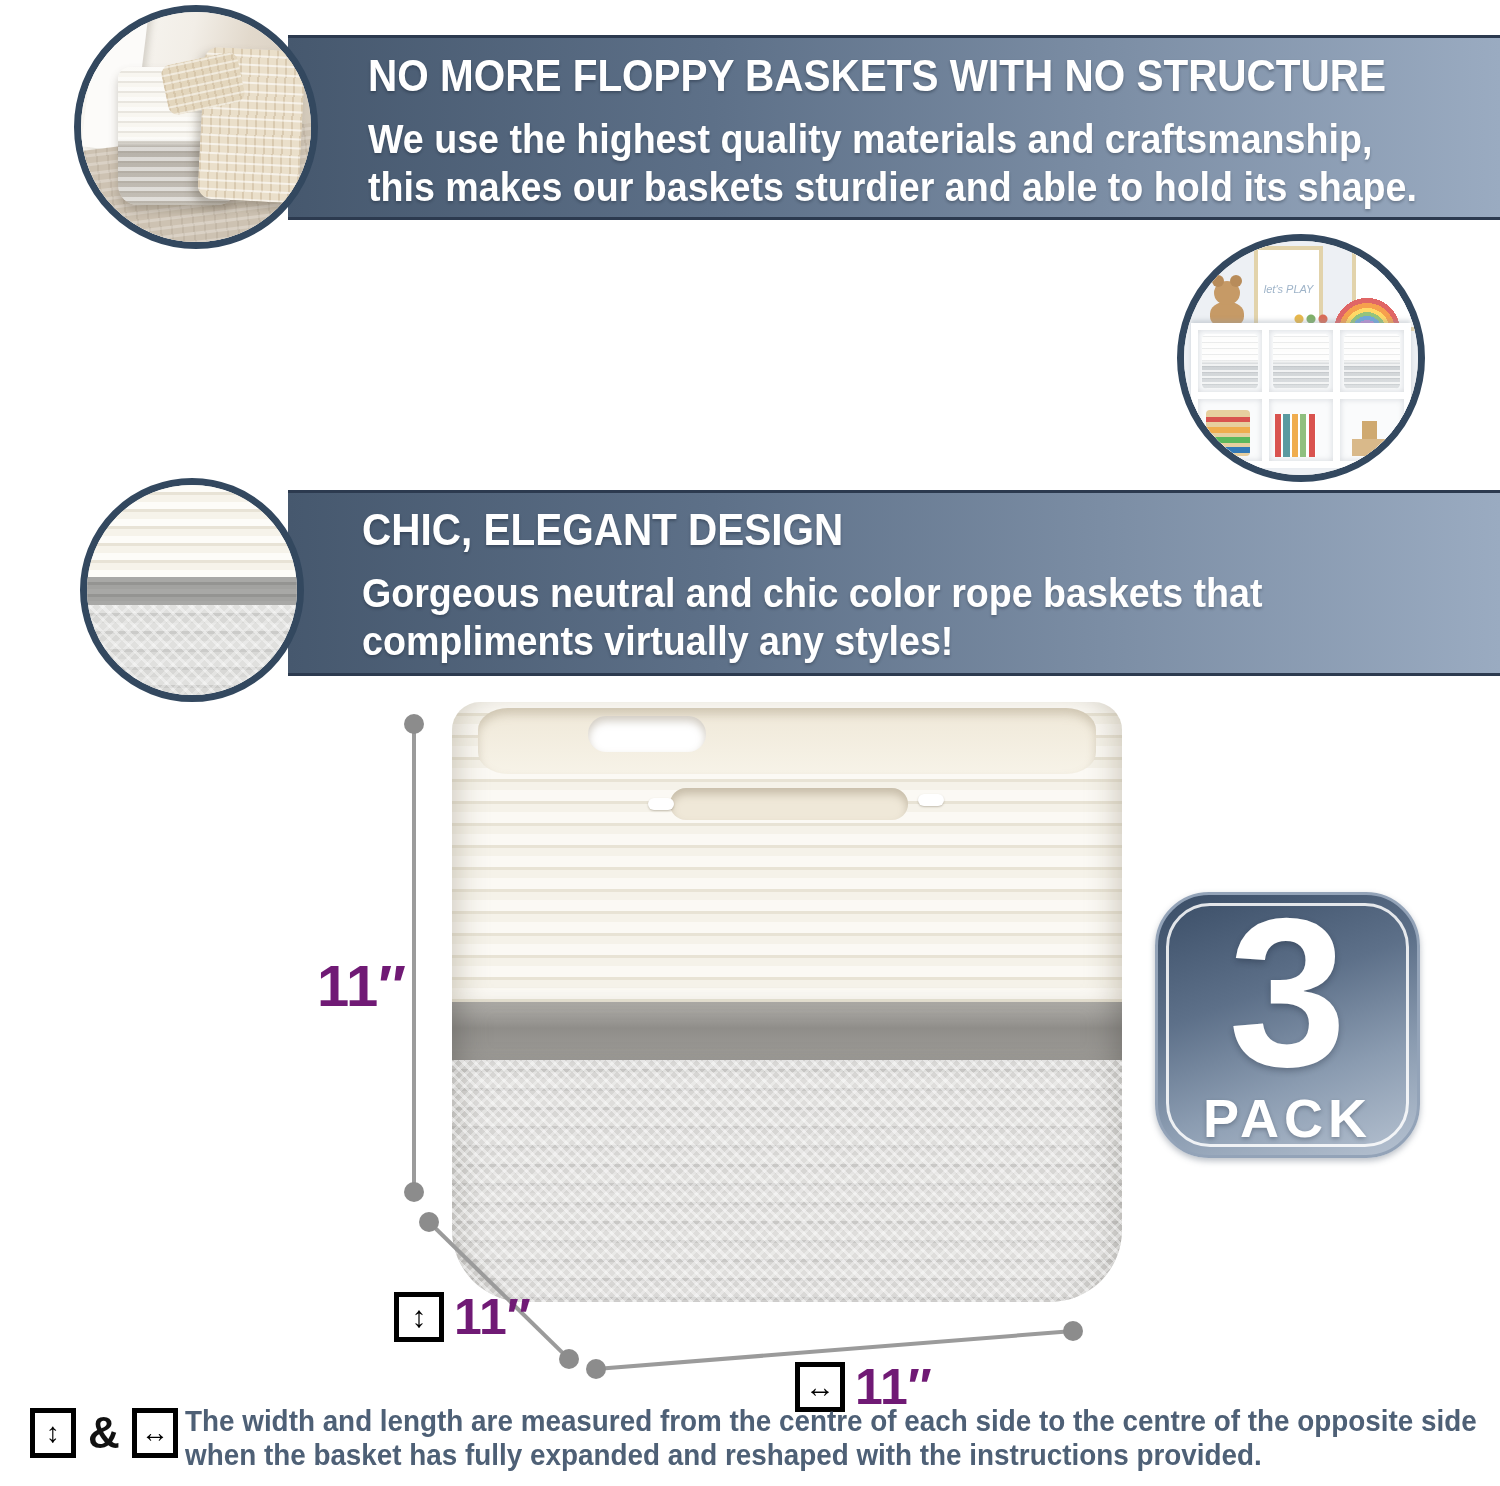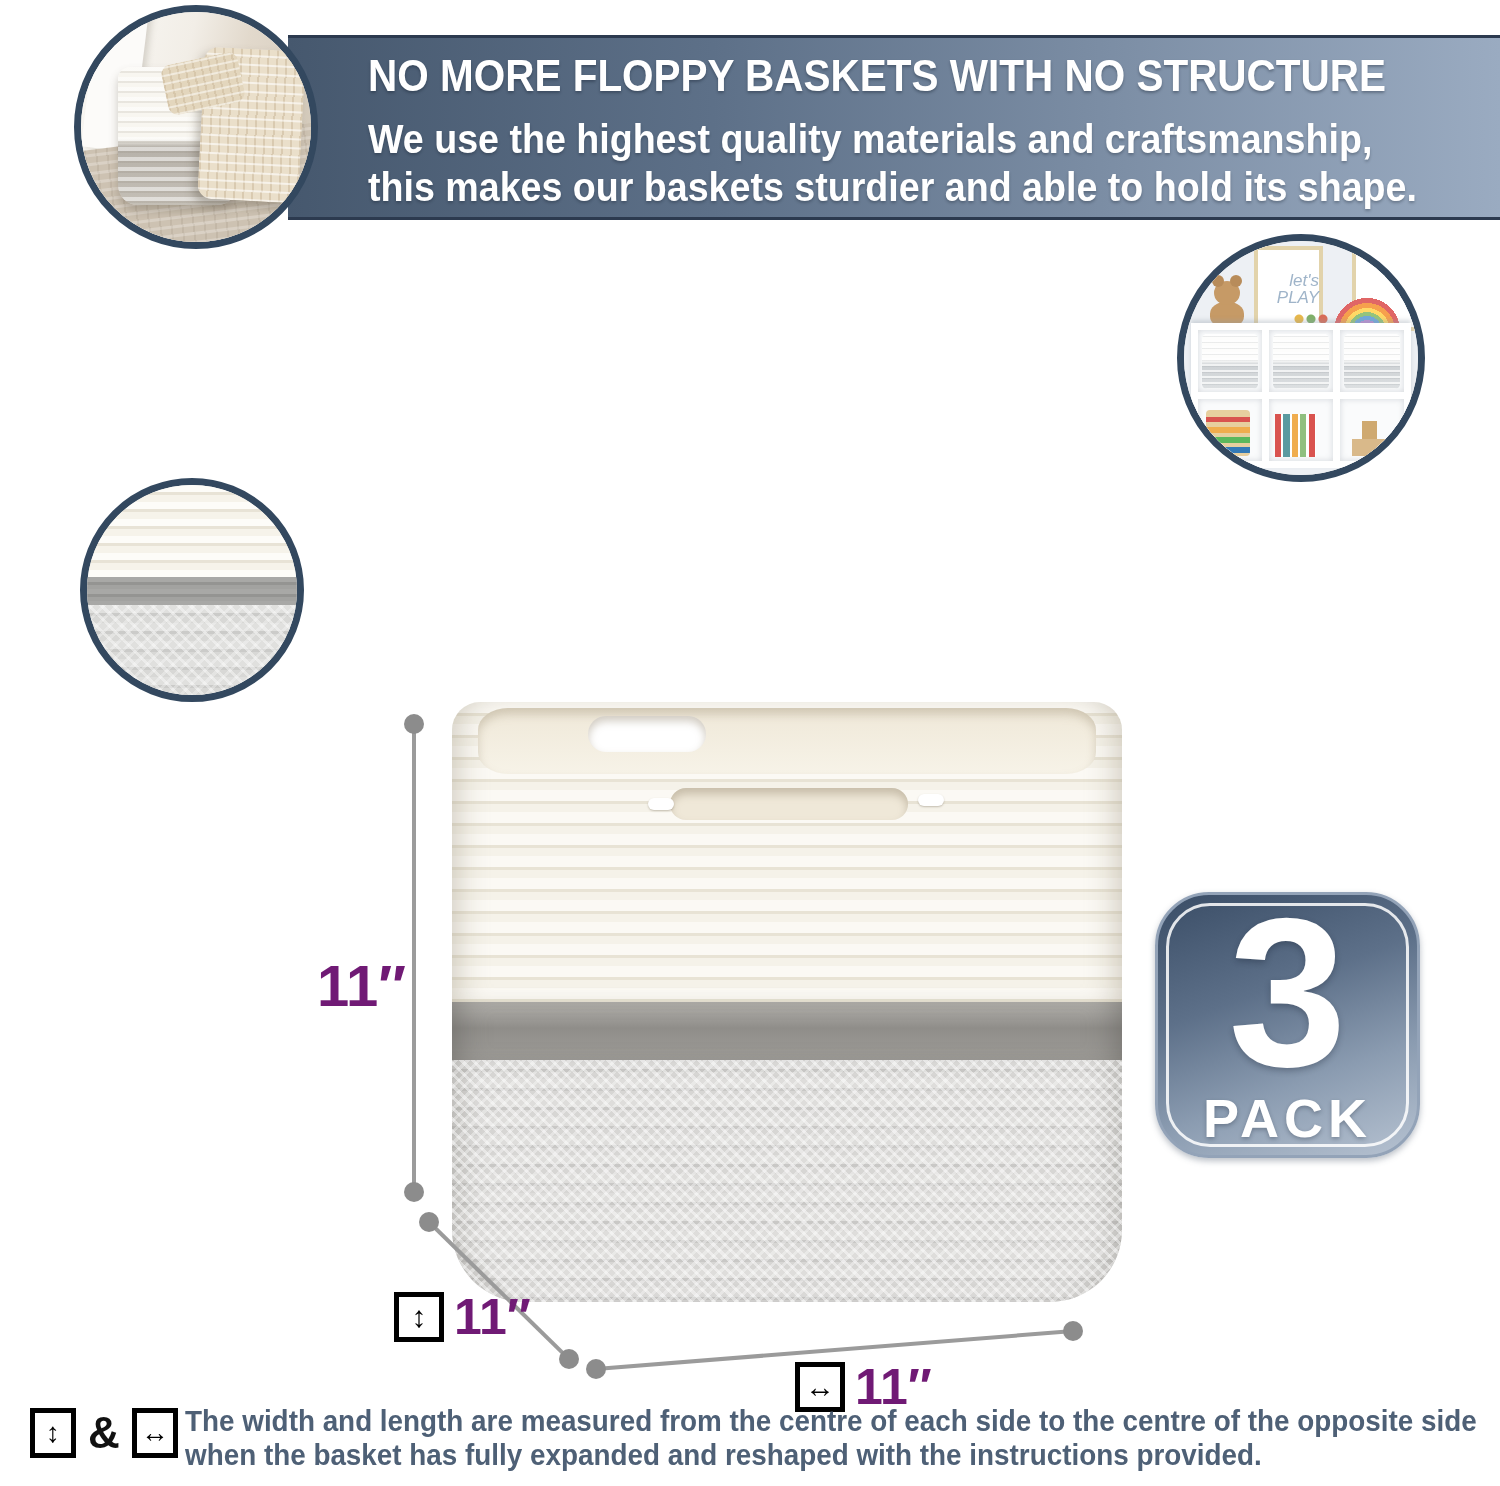--- a/index.html
+++ b/index.html
@@ -65,21 +65,21 @@
   .s1-towel-fold{position:absolute;right:30%;top:20%;width:34%;height:22%;border-radius:10px;
     background:#e3d6bd;transform:rotate(-12deg);
     background-image:repeating-linear-gradient(0deg,rgba(255,255,255,.5) 0 2px,transparent 2px 8px),
       repeating-linear-gradient(90deg,rgba(185,162,128,.3) 0 2px,transparent 2px 8px);}
   
   .s2{background:#edf0f4;}
   .s2-frame{position:absolute;background:#ffffff;border:4px solid #e2d3ab;
     display:flex;align-items:center;justify-content:center;}
   .s2-frame-1{left:30%;top:2%;width:26%;height:34%;}
   .s2-frame-2{left:72%;top:3%;width:26%;height:32%;}
-  .s2-frame-text{font-size:17px;font-style:italic;color:#9fb4c9;text-align:right;line-height:1;}
+  .s2-frame-text{font-size:11px;font-style:italic;color:#9fb4c9;text-align:right;line-height:1;}
   .s2-teddy-head{position:absolute;left:13%;top:17%;width:26px;height:24px;border-radius:50%;background:#c69a66;}
   .s2-teddy-head::before,.s2-teddy-head::after{content:"";position:absolute;top:-6px;width:12px;height:12px;border-radius:50%;background:#b8placeholder;background:#b88c5a;}
   .s2-teddy-head::before{left:-2px;} .s2-teddy-head::after{right:-2px;}
   .s2-teddy-body{position:absolute;left:11%;top:26%;width:34px;height:26px;border-radius:45%;background:#c69a66;}
   .s2-rainbow{position:absolute;left:64%;top:24%;width:66px;height:34px;border-radius:66px 66px 0 0;
     background:radial-gradient(circle at 50% 100%,#ffffff 0 7px,#b98fd6 7px 11px,#6fa8dc 11px 15px,#93c47d 15px 19px,#ffd966 19px 23px,#f6a04d 23px 28px,#e06666 28px 33px,transparent 33px);}
   .s2-dolls{position:absolute;left:47%;top:31%;width:36px;height:10px;
     background:radial-gradient(circle at 5px 5px,#e8b84b 4px,transparent 5px),
                radial-gradient(circle at 17px 5px,#7fb069 4px,transparent 5px),
                radial-gradient(circle at 29px 5px,#d96c57 4px,transparent 5px);}
@@ -173,20 +173,29 @@
     <div class="banner-inner">
       <div class="feature-heading">NO MORE FLOPPY BASKETS WITH NO STRUCTURE</div>
       <div class="feature-body">
         <div>We use the highest quality materials and craftsmanship,</div>
         <div>this makes our baskets sturdier and able to hold its shape.</div>
       </div>
     </div>
   </div>
 
 
+  <div class="banner banner-3">
+    <div class="banner-inner">
+      <div class="feature-heading">CHIC, ELEGANT DESIGN</div>
+      <div class="feature-body">
+        <div>Gorgeous neutral and chic color rope baskets that</div>
+        <div>compliments virtually any styles!</div>
+      </div>
+    </div>
+  </div>
 
   <div class="photo-circle photo-1">
     <div class="scene s1">
       <div class="s1-door"></div>
       <div class="s1-floor"></div>
       <div class="s1-basket"></div>
       <div class="s1-towel"></div>
       <div class="s1-towel-fold"></div>
     </div>
   </div>

